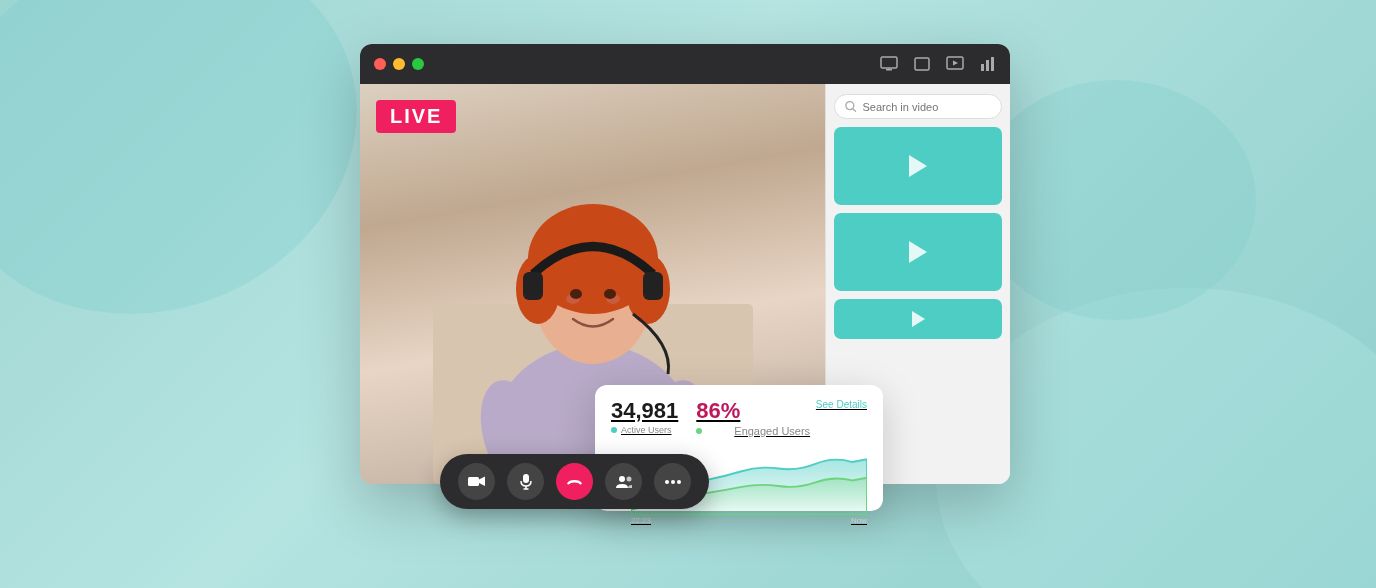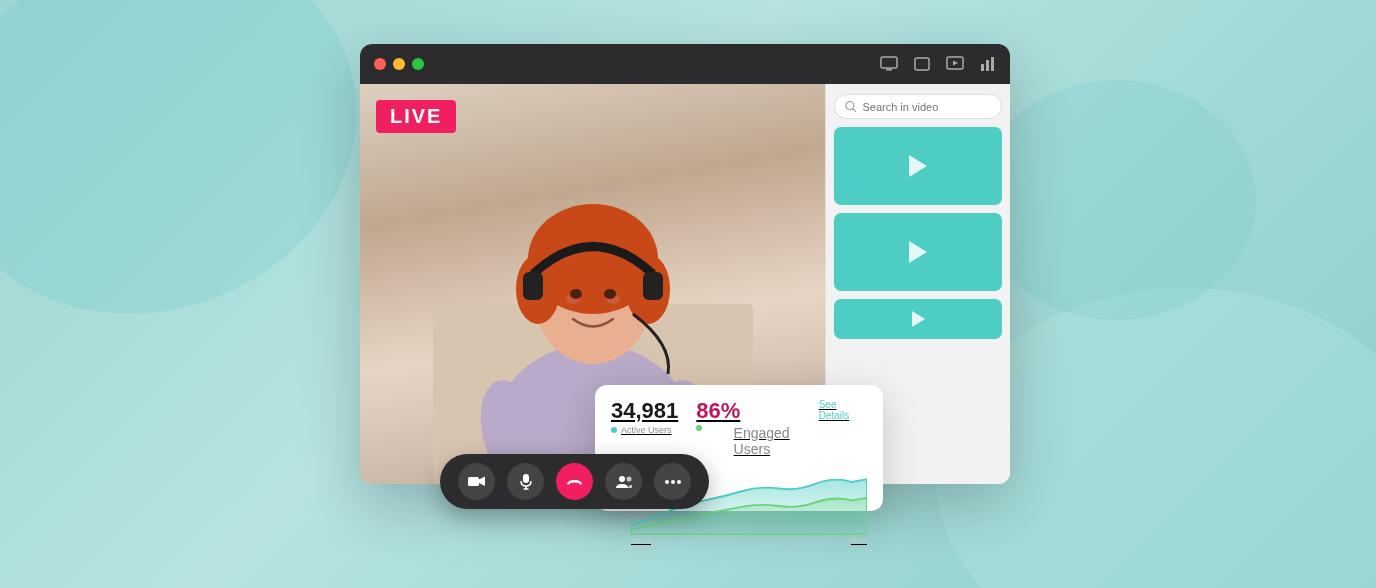--- a/index.html
+++ b/index.html
@@ -182,21 +182,21 @@
     <div style="display:flex;gap:18px;">
       <div>
         <div style="font-size:22px;font-weight:800;color:#1a1a1a;line-height:1.1;">34,981</div>
         <div style="font-size:9px;color:#888;margin-top:2px;display:flex;align-items:center;">
           <span style="display:inline-block;width:6px;height:6px;border-radius:50%;background:#4ecdc4;margin-right:4px;"></span>
           <span>Active Users</span>
         </div>
       </div>
       <div>
         <div style="font-size:22px;font-weight:800;color:#be185d;line-height:1.1;">86%</div>
-        <div style="font-size:14px;color:#888;margin-top:2px;display:flex;gap:28px;">
+        <div style="font-size:11px;color:#888;margin-top:2px;display:flex;align-items:center;gap:28px;">
           <span style="display:inline-block;width:6px;height:6px;border-radius:50%;background:#6dd47e;margin-right:4px;"></span>
           <span>Engaged Users</span>
         </div>
       </div>
     </div>
     <a href="#" style="font-size:10px;color:#4ecdc4;text-decoration:none;">See Details</a>
   </div>
 
   <div style="margin-top:8px;position:relative;margin-left:20px;">
     <svg class="chart-svg" width="256" height="75" viewBox="0 0 256 75" style="display:block;">

